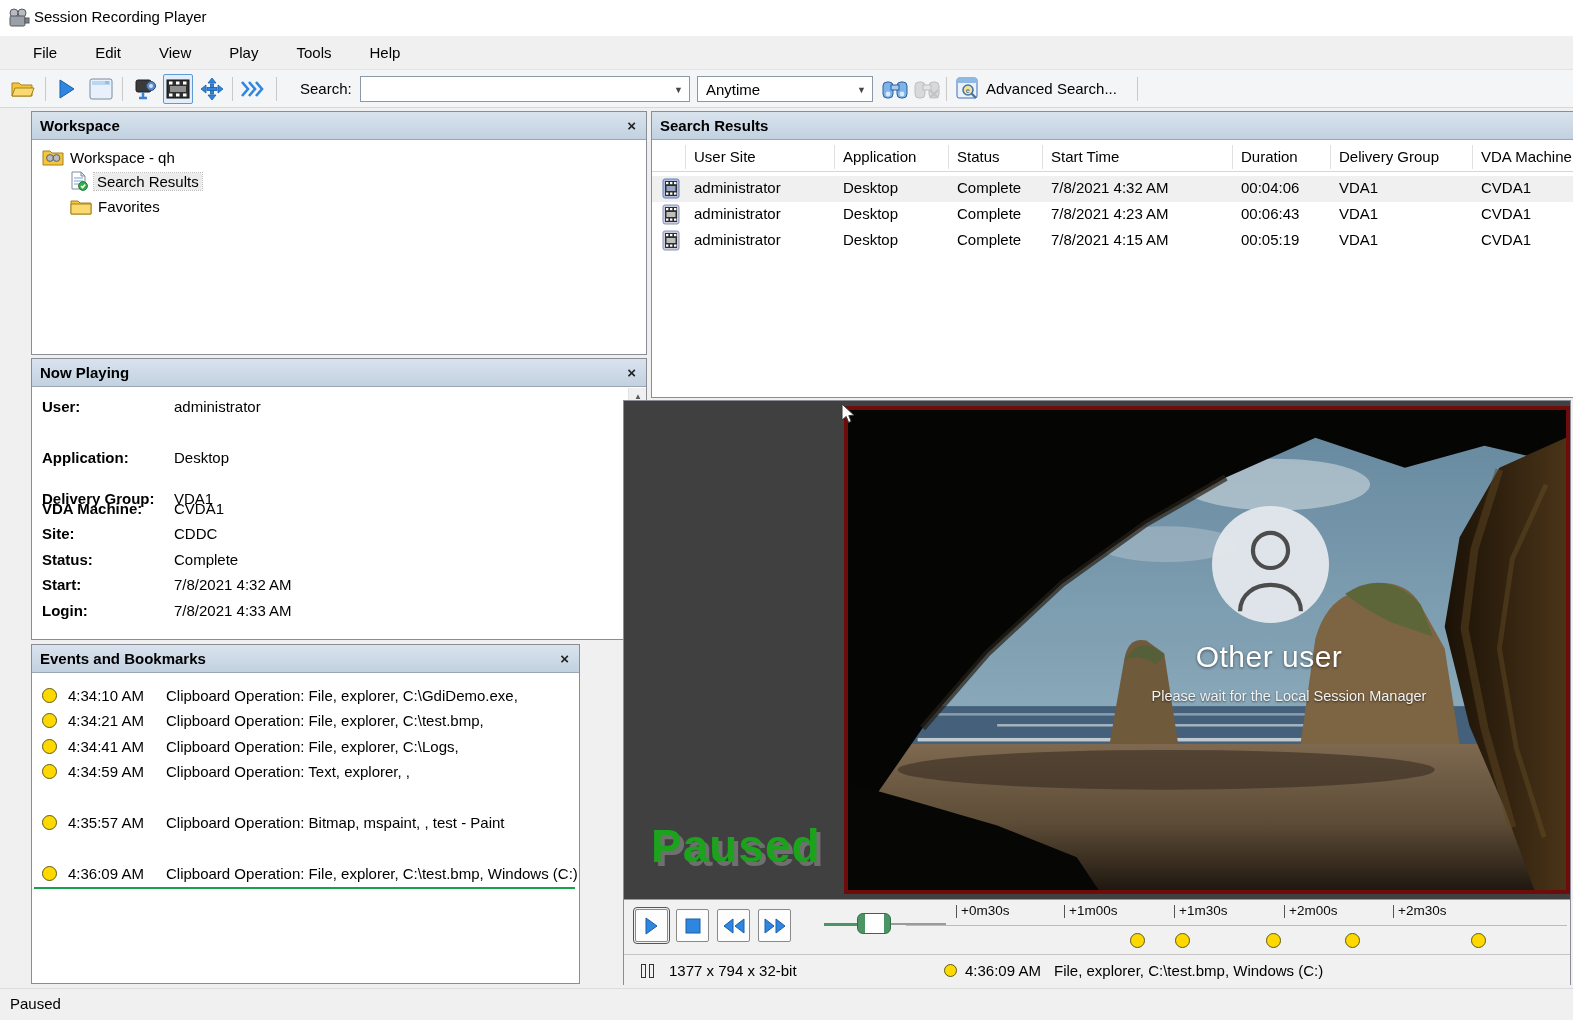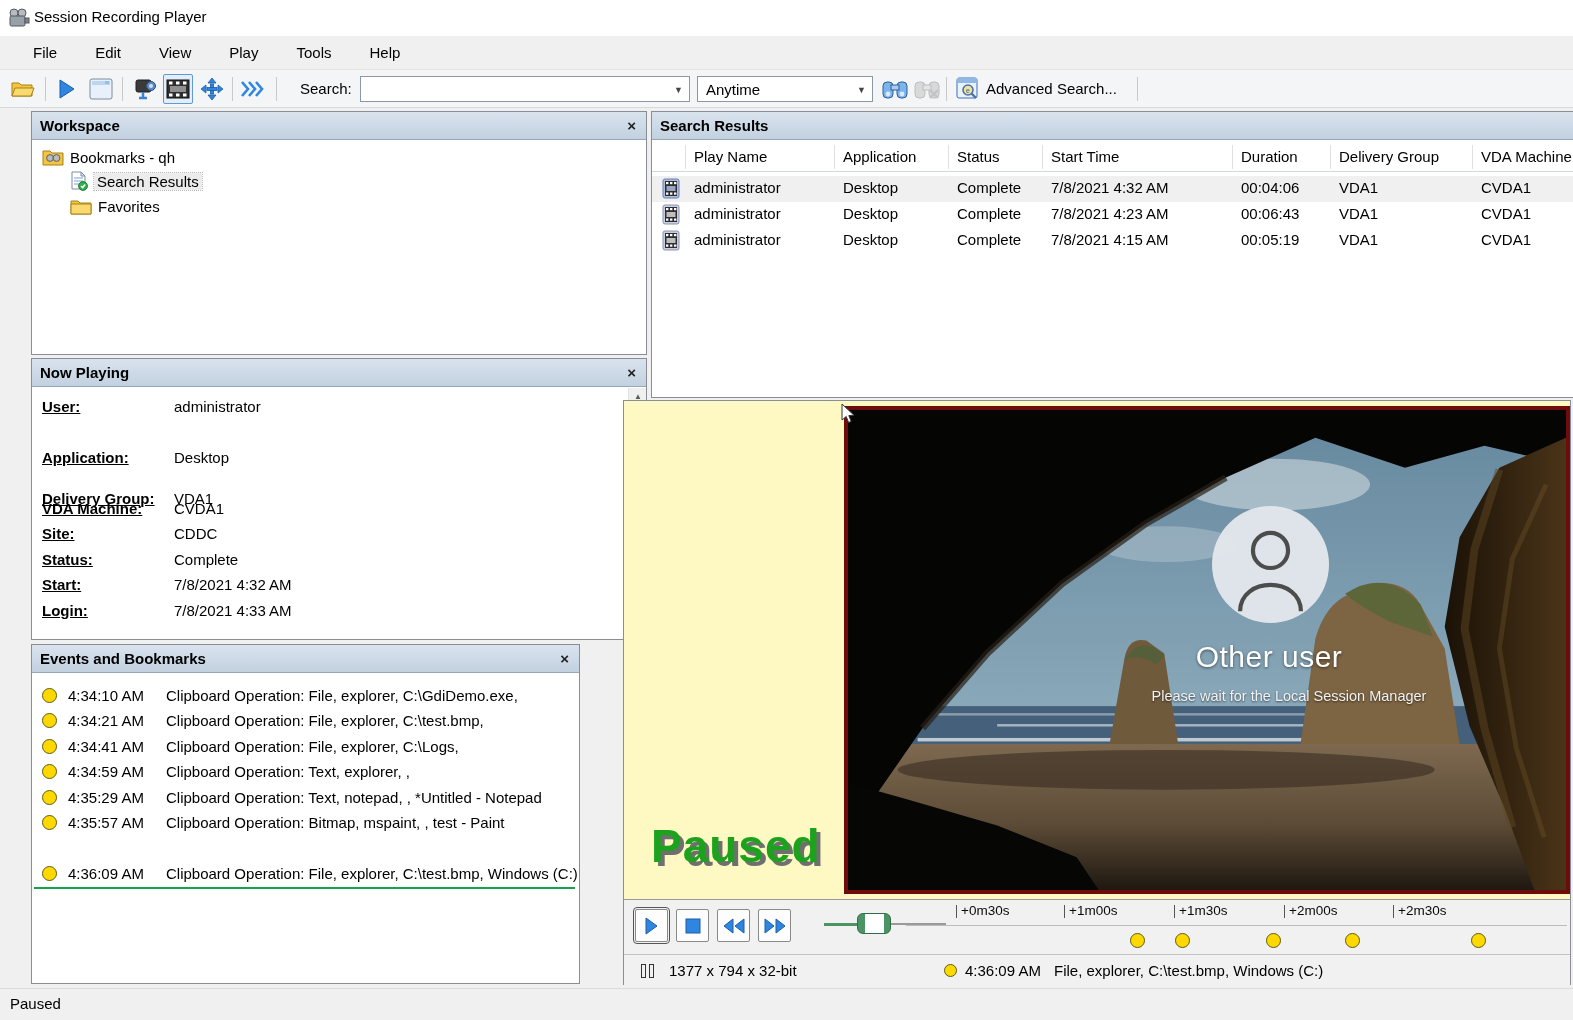--- a/index.html
+++ b/index.html
@@ -36,21 +36,21 @@
   .panel-header .ph-title { font-weight:bold; font-size:15px; }
   .panel-header .ph-close { font-weight:bold; font-size:15px; color:#222; cursor:default; padding:0 2px; }
 
   
   .tree-row { position:absolute; display:flex; align-items:center; gap:6px; height:22px; }
   .tree-row .lbl { font-size:15px; white-space:nowrap; }
   .tree-row.selected .lbl { background:#ececec; outline:1px dotted #bbb; padding:0 3px; }
 
   
   .np-row { position:absolute; left:10px; right:24px; height:25px; }
-  .np-row .np-label { position:absolute; left:0; font-weight:bold; font-size:15px;text-decoration:underline; }
+  .np-row .np-label { position:absolute; left:0; font-weight:bold; font-size:15px; }
   .np-row .np-value { position:absolute; left:132px; font-size:15px; }
   .scrollbar { position:absolute; width:18px; background:#f0f0f0; border-left:1px solid #e2e2e2; }
   .sb-btn { position:absolute; left:0; width:18px; height:17px; color:#5a5a5a; font-size:8px; display:flex; align-items:center; justify-content:center; }
   .sb-thumb { position:absolute; left:1px; width:16px; background:#cdcdcd; }
 
   
   .ev-row { position:absolute; left:6px; right:6px; height:25px; display:flex; align-items:center; }
   .ev-dot { width:15px; height:15px; border-radius:50%; background:#ffd800; border:1.6px solid #5c5c14; flex:0 0 15px; margin-left:4px; }
   .ev-time { position:absolute; left:30px; font-size:15px; }
   .ev-text { position:absolute; left:128px; font-size:15px; white-space:nowrap; }
@@ -59,21 +59,21 @@
   
   .tbl-header { position:absolute; left:0; right:0; top:30px; height:30px; background:#fff; border-bottom:1px solid #cfd8e2; }
   .tbl-col { position:absolute; top:6px; font-size:15px; white-space:nowrap; }
   .tbl-colsep { position:absolute; top:3px; width:1px; height:24px; background:#e0e0e0; }
   .tbl-row { position:absolute; left:0; right:0; height:26px; }
   .tbl-row.selected { background:#f0f0f0; }
   .tbl-cell { position:absolute; top:3px; font-size:15px; white-space:nowrap; }
 
   
   #player-panel { left:623px; top:400px; width:948px; height:585px; border:1px solid #8a8d95; background:#f1f1f1; }
-  #video-area { position:absolute; left:0; top:0; right:0; height:498px; background:#fef9c3; overflow:hidden; }
+  #video-area { position:absolute; left:0; top:0; right:0; height:498px; background:#404040; overflow:hidden; }
   #record-frame { position:absolute; left:220px; top:5px; right:0; height:488px; border:4px solid #6e0c0c; overflow:hidden; background:#070705; }
   #record-frame svg.scene { position:absolute; inset:0; width:100%; height:100%; }
   #avatar { position:absolute; left:364px; top:96px; width:117px; height:117px; border-radius:50%; background:rgba(228,232,236,0.95); overflow:hidden; }
   #other-user { position:absolute; left:271px; top:230px; width:300px; text-align:center; color:#fff; font-size:30px; font-weight:400; letter-spacing:0.5px; text-shadow:0 1px 3px rgba(0,0,0,0.55); }
   #wait-msg { position:absolute; left:286px; top:278px; width:310px; text-align:center; color:#f2f2f2; font-size:14.5px; text-shadow:0 1px 2px rgba(0,0,0,0.6); }
   #paused-overlay { position:absolute; left:27px; top:418px; font-size:46px; font-weight:bold; color:#1ca21c; letter-spacing:1px; text-shadow:4px 4px 0 #6f6f6f; }
   #controls-bar { position:absolute; left:0; right:0; top:498px; height:55px; background:#f1f1f1; border-top:1px solid #9a9a9a; }
   .pc-btn { position:absolute; top:9px; width:33px; height:33px; background:#fdfdfd; border:1px solid #8a8a8a; border-radius:2px; display:flex; align-items:center; justify-content:center; }
   .pc-btn.focused { outline:1px solid #555; outline-offset:1px; }
   .slider-track-green { position:absolute; top:23px; height:3px; background:#4b9463; }
@@ -225,21 +225,21 @@
     <div class="panel-header">
       <span class="ph-title">Workspace</span>
       <span class="ph-close">×</span>
     </div>
     <div class="tree-row" style="left:10px;top:34px">
       <svg width="22" height="18" viewBox="0 0 22 18">
         <path d="M1,3 L8,3 L10,5 L21,5 L21,17 L1,17 Z" fill="#f5c63c" stroke="#a3821c"></path>
         <circle cx="8" cy="10" r="3.4" fill="#b9bdc3" stroke="#5c6066"></circle>
         <circle cx="14.5" cy="10" r="3.4" fill="#b9bdc3" stroke="#5c6066"></circle>
       </svg>
-      <span class="lbl">Bookmarks - qh</span>
+      <span class="lbl">Workspace - qh</span>
     </div>
     <div class="tree-row selected" style="left:38px;top:58px">
       <svg width="18" height="20" viewBox="0 0 18 20">
         <path d="M2,1 L11,1 L15,5 L15,18 L2,18 Z" fill="#fff" stroke="#7d8ca0"></path>
         <path d="M11,1 L11,5 L15,5 Z" fill="#d7e2ef" stroke="#7d8ca0"></path>
         <path d="M4,7 H13 M4,10 H13 M4,13 H10" stroke="#7aa3d4" stroke-width="1.2"></path>
         <circle cx="13" cy="15" r="4.4" fill="#2faf4a" stroke="#1c7a31"></circle>
         <path d="M11,15 L12.6,16.6 L15.2,13.6" stroke="#fff" stroke-width="1.5" fill="none"></path>
       </svg>
       <span class="lbl">Search Results</span>
@@ -251,21 +251,21 @@
       </svg>
       <span class="lbl">Favorites</span>
     </div>
   </div>
 
   <div class="panel" style="left:623px;top:111px;width:948px;height:287px">
     <div class="panel-header">
       <span class="ph-title">Search Results</span>
     </div>
     <div class="tbl-header">
-      <span class="tbl-col" style="left:42px">Play Name</span>
+      <span class="tbl-col" style="left:42px">User Site</span>
       <span class="tbl-col" style="left:191px">Application</span>
       <span class="tbl-col" style="left:305px">Status</span>
       <span class="tbl-col" style="left:399px">Start Time</span>
       <span class="tbl-col" style="left:589px">Duration</span>
       <span class="tbl-col" style="left:687px">Delivery Group</span>
       <span class="tbl-col" style="left:829px">VDA Machine</span>
       <div class="tbl-colsep" style="left:33px"></div>
         <div class="tbl-colsep" style="left:182px"></div>
       <div class="tbl-colsep" style="left:296px"></div>
         <div class="tbl-colsep" style="left:390px"></div>
@@ -399,25 +399,20 @@
       </div>
     <div class="ev-row" style="top:89px">
         <span class="ev-dot"></span>
         <span class="ev-time">4:34:41 AM</span>
         <span class="ev-text">Clipboard Operation: File, explorer, C:\Logs,</span>
       </div>
     <div class="ev-row" style="top:114px">
         <span class="ev-dot"></span>
         <span class="ev-time">4:34:59 AM</span>
         <span class="ev-text">Clipboard Operation: Text, explorer, ,</span>
-      </div>
-    <div class="ev-row" style="top:140px">
-        <span class="ev-dot"></span>
-        <span class="ev-time">4:35:29 AM</span>
-        <span class="ev-text">Clipboard Operation: Text, notepad, , *Untitled - Notepad</span>
       </div>
     <div class="ev-row" style="top:165px">
         <span class="ev-dot"></span>
         <span class="ev-time">4:35:57 AM</span>
         <span class="ev-text">Clipboard Operation: Bitmap, mspaint, , test - Paint</span>
       </div>
     <div class="ev-row" style="top:216px">
         <span class="ev-dot"></span>
         <span class="ev-time">4:36:09 AM</span>
         <span class="ev-text">Clipboard Operation: File, explorer, C:\test.bmp, Windows (C:)</span>

